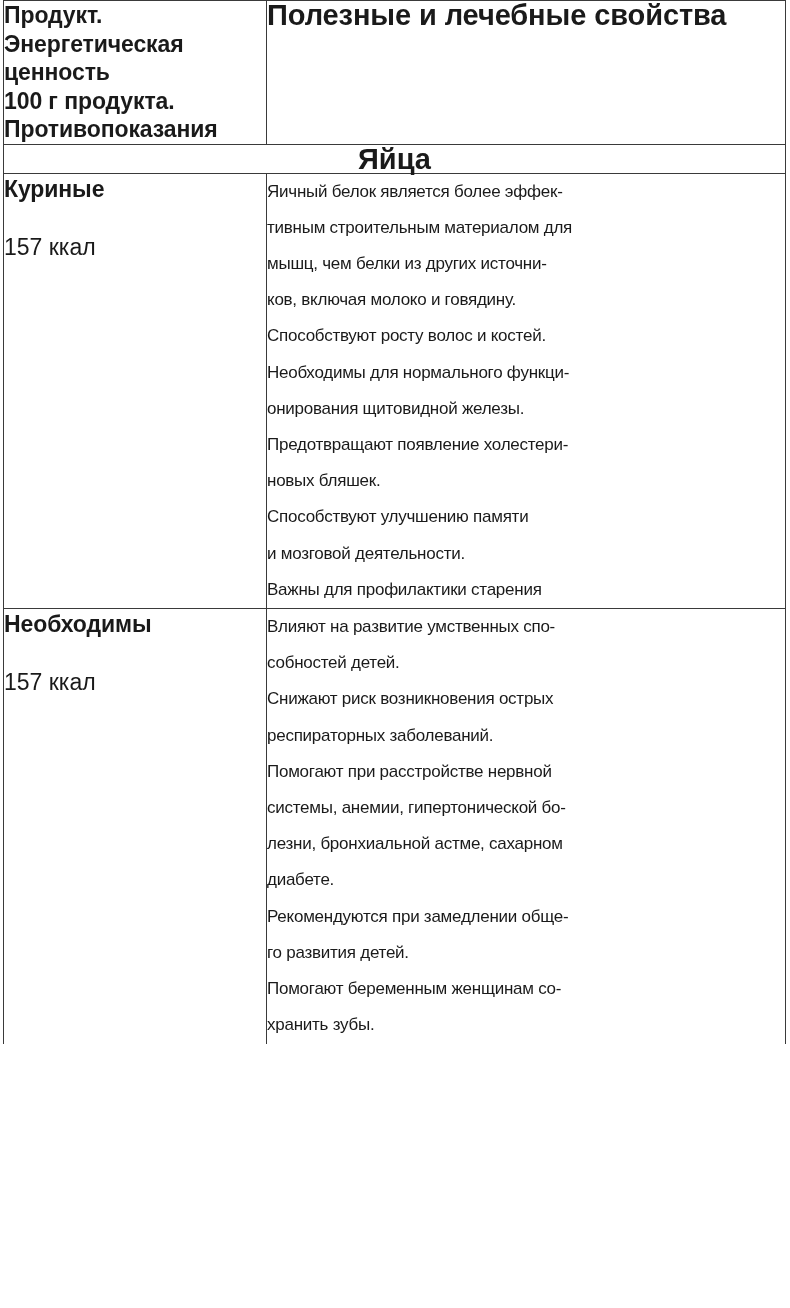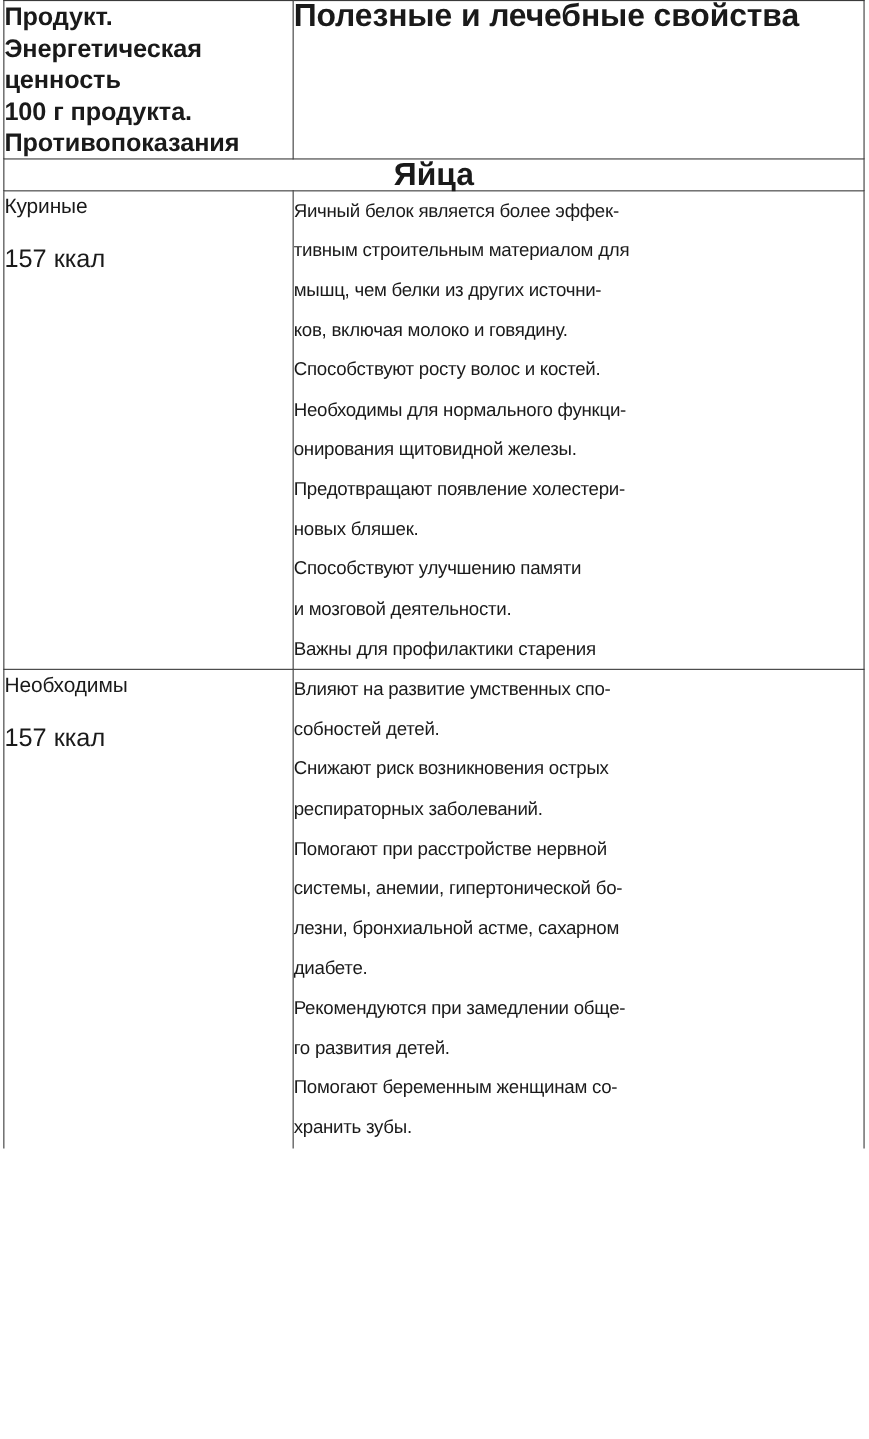--- a/index.html
+++ b/index.html
@@ -70,30 +70,30 @@
     font-weight: bold;
     font-size: 29px;
     line-height: 28px;
   }
 
   
   .product-cell {
     padding: 8px 8px 14px 9px;
   }
   .product-name {
-    font-weight: normal;
-    font-size: 19px;
+    font-weight: bold;
+    font-size: 23px;
     line-height: 30px;
     letter-spacing: -0.1px;
   }
   .product-energy {
     font-weight: normal;
     font-size: 23px;
     line-height: 30px;
-    margin-top: 16px;
+    margin-top: 28px;
   }
 
   
   .props-cell {
     padding: 7px 6px 10px 10px;
   }
   .props-text {
     font-weight: normal;
     font-size: 17px;
     line-height: 36.2px;

